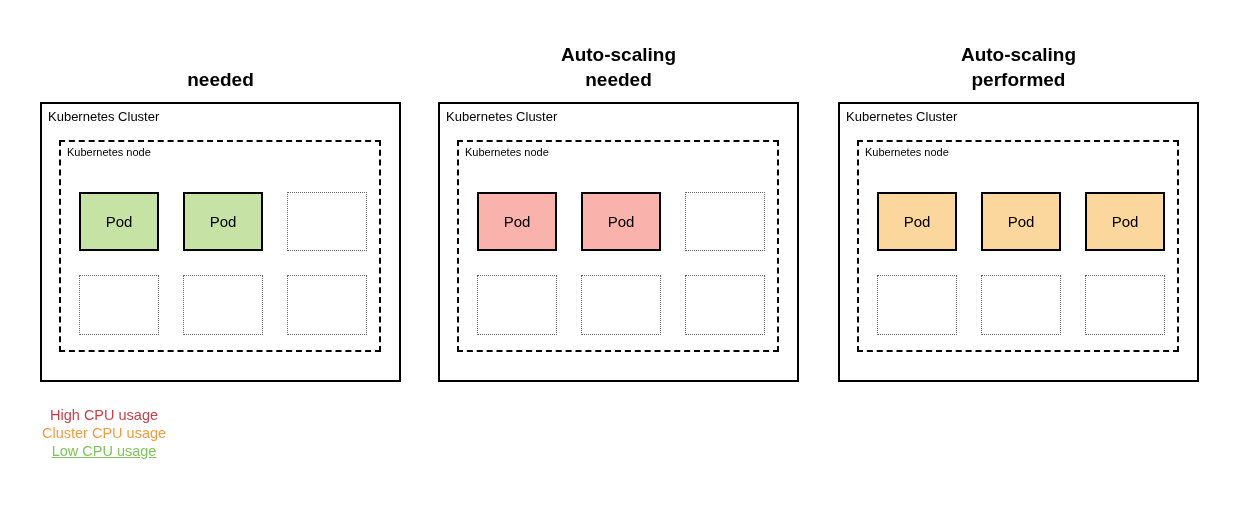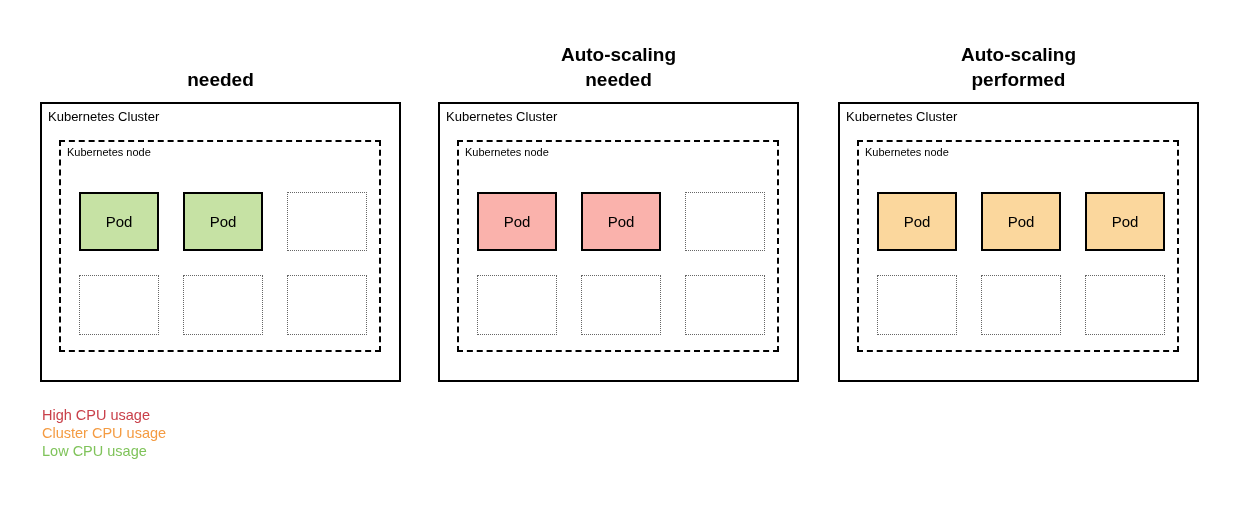--- a/index.html
+++ b/index.html
@@ -54,21 +54,21 @@
   .slot.filled {
     border: 2px solid #000;
     display: flex; align-items: center; justify-content: center;
     font-size: 15px;
   }
   .slot.empty { border: 1.5px dotted #666; }
   .legend {
     position: absolute; left: 42px; top: 406px;
     font-size: 14.5px; line-height: 18px;
   }
-  .legend-item { white-space: nowrap; }
+  .legend-item { white-space: nowrap; text-align: center; }
 </style>
 </head>
 <body>
 
 <div class="panel" style="left:40px">
   <div class="panel-title">
     <br>
     <span>needed</span>
   </div>
   <div class="cluster">
@@ -125,14 +125,14 @@
           <div class="slot empty"></div>
           <div class="slot empty"></div>
         </div>
     </div>
   </div>
 </div>
 
 <div class="legend">
   <div class="legend-item" style="color: rgb(201, 64, 74);">High CPU usage</div>
   <div class="legend-item" style="color: rgb(244, 155, 66);">Cluster CPU usage</div>
-  <div class="legend-item" style="color: rgb(127, 195, 90);">Low CPU usage</div>
+  <div class="legend-item" style="color: rgb(127, 195, 90); text-decoration: underline;">Low CPU usage</div>
 </div>
 
 </body></html>

